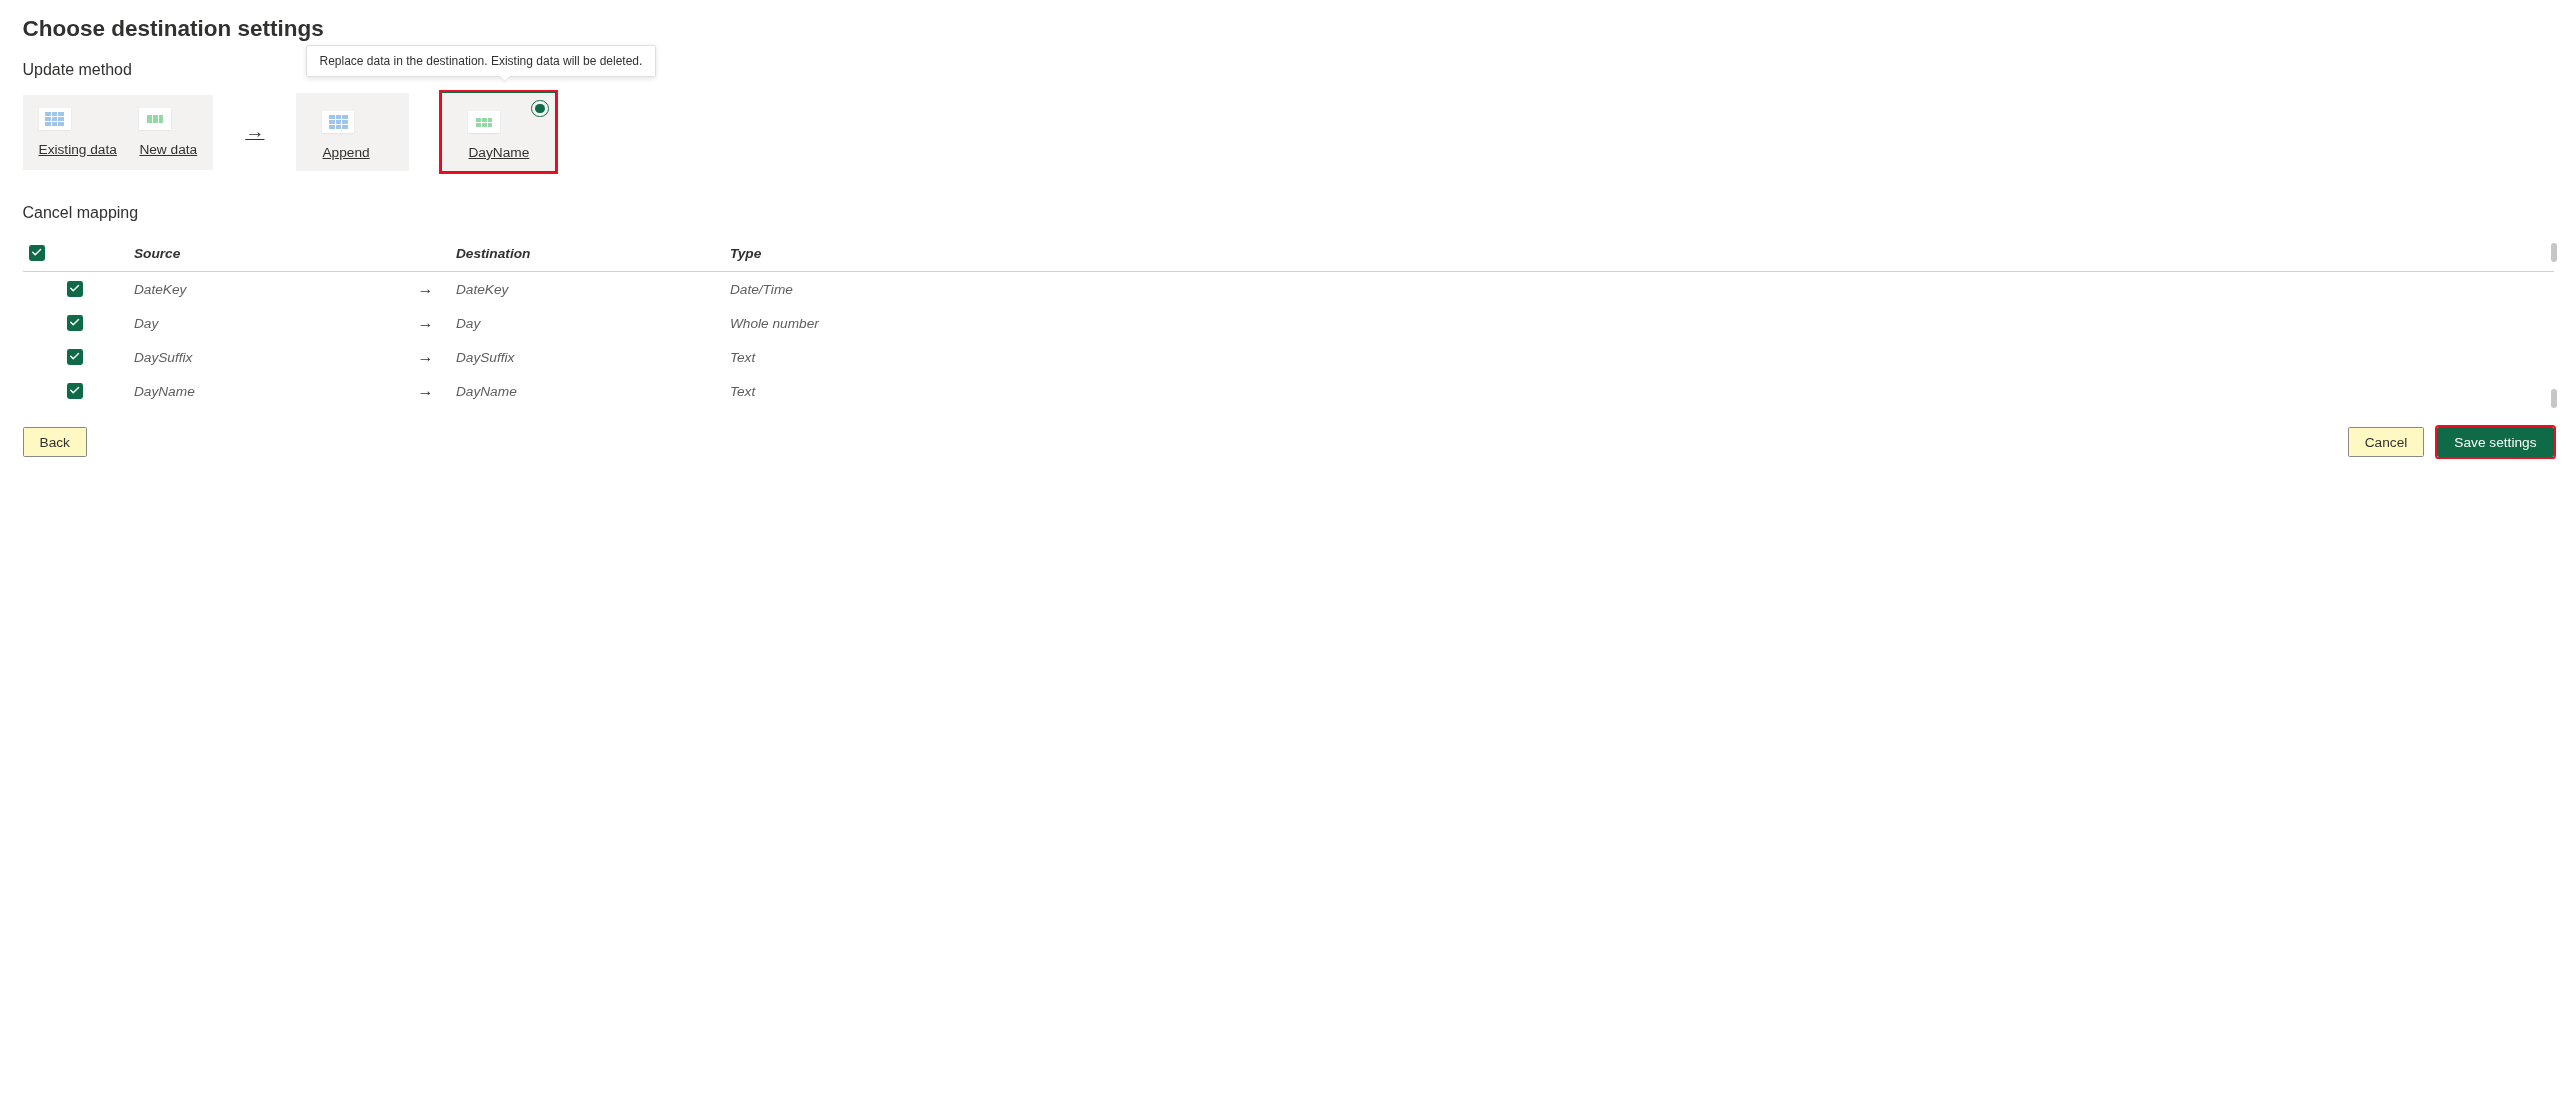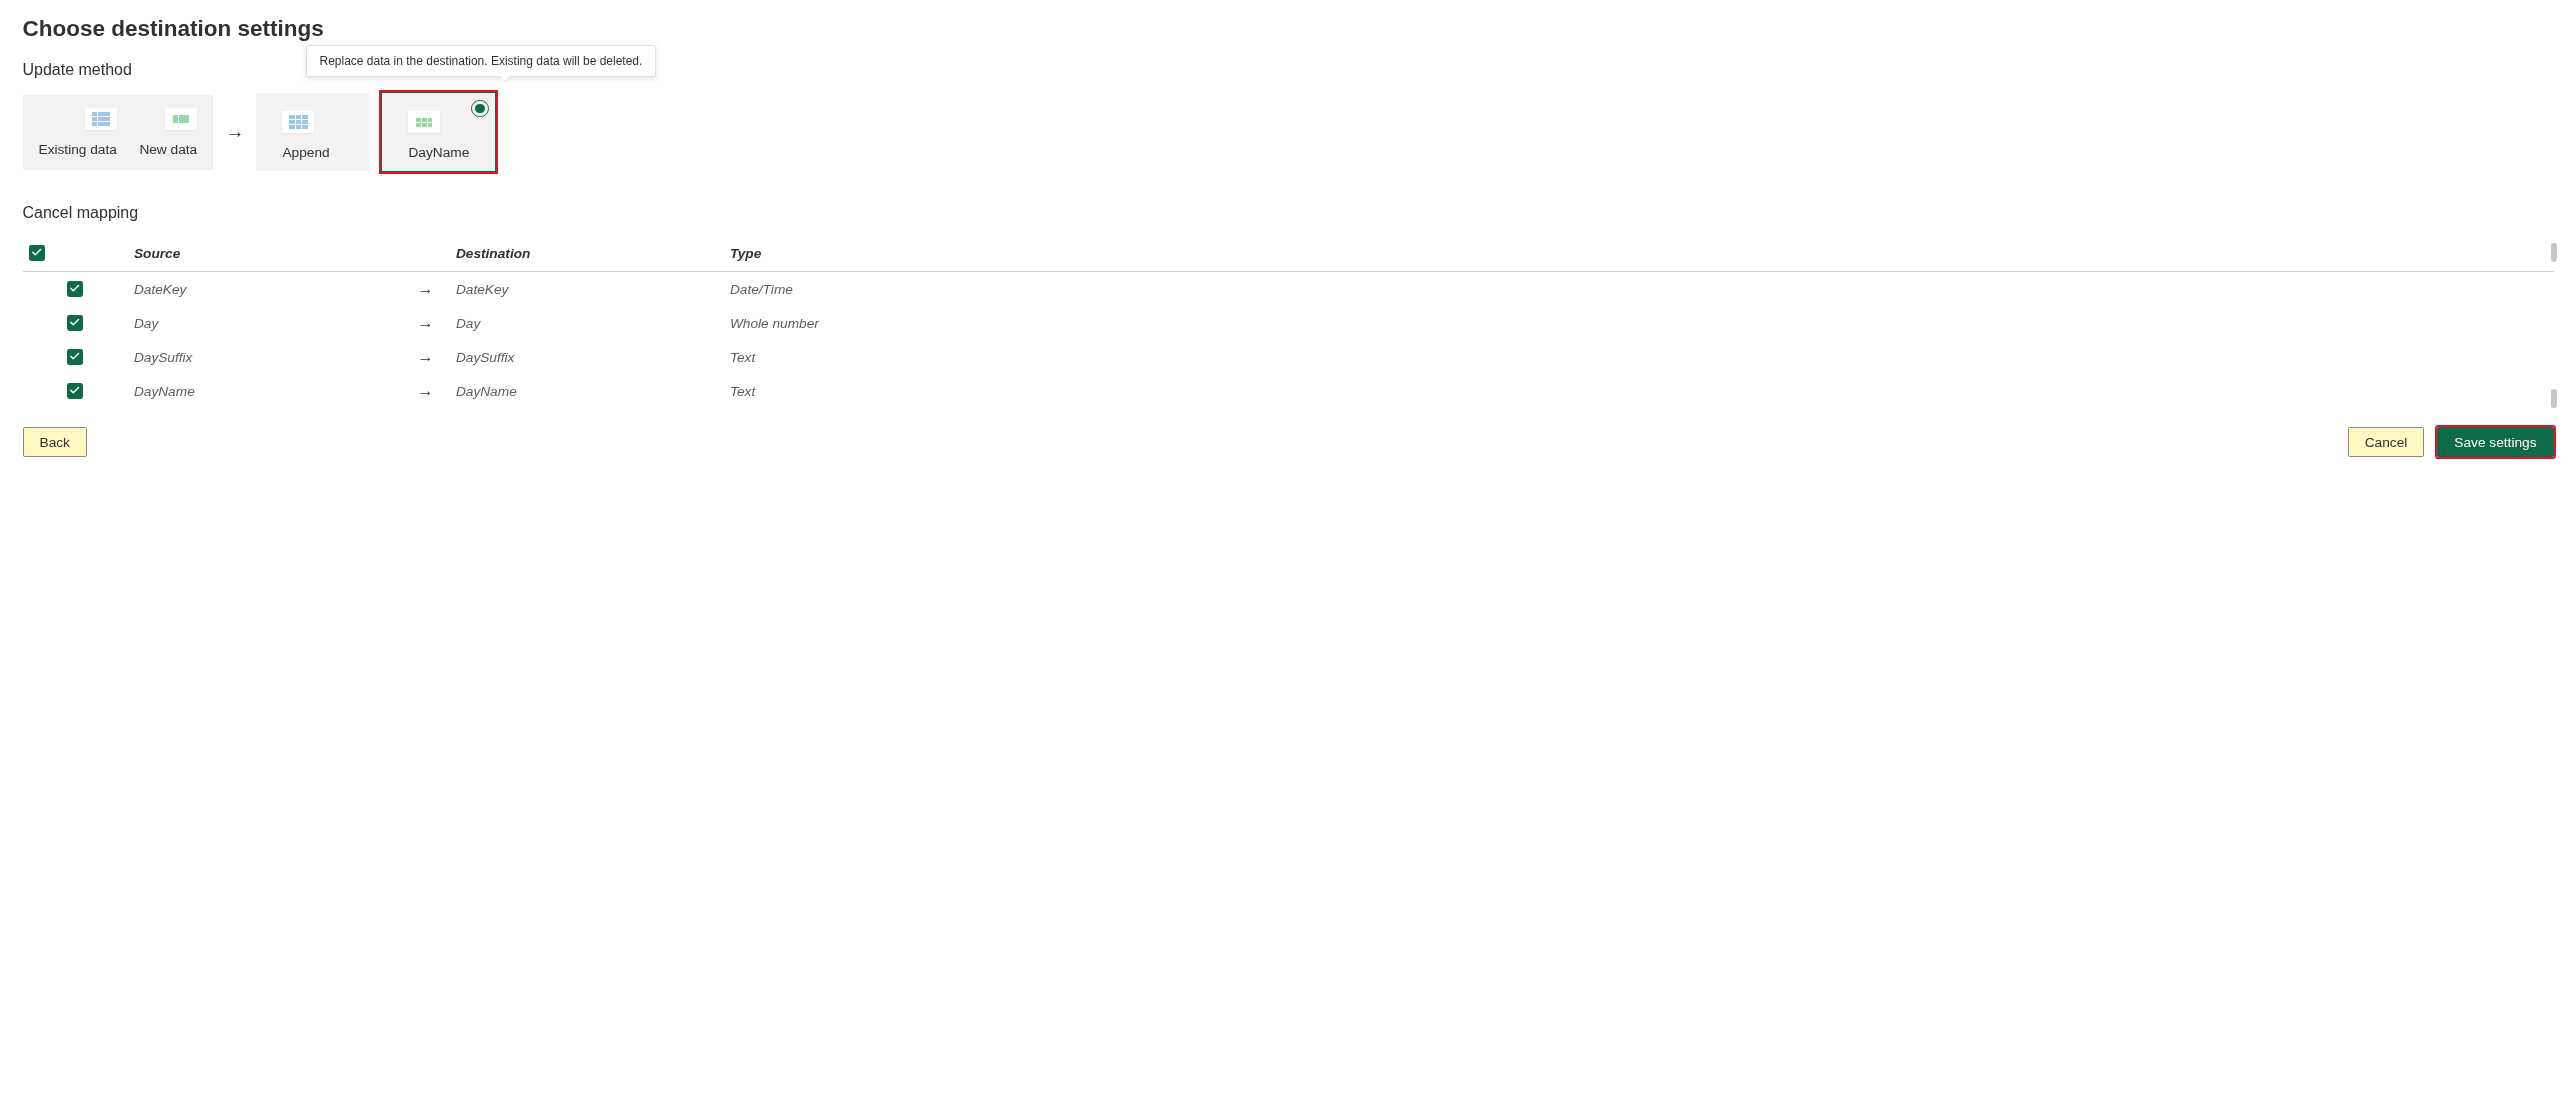--- a/index.html
+++ b/index.html
@@ -52,35 +52,36 @@
       content: '';
       position: absolute;
       top: 100%;
       left: 192px;
       border: 6.4px solid transparent;
       border-top-color: #e1dfdd;
     }
     .update-method-row {
       display: flex;
       align-items: center;
-      gap: 12px;
+      gap: 32px;
       margin-bottom: 32px;
       position: relative;
+      text-decoration: underline;
     }
     .data-card-group {
       background: #f3f2f1;
       display: flex;
       align-items: center;
       padding: 13px 16px;
       gap: 22.5px;
     }
     .data-card {
       display: flex;
       flex-direction: column;
-      align-items: flex-end;
+      align-items: flex-start;
       gap: 11.3px;
     }
     .data-card-icon-wrapper {
       width: 32px;
       height: 22.5px;
       background: #fff;
       display: flex;
       align-items: center;
       justify-content: center;
       box-shadow: 0 0.8px 1.6px rgba(0,0,0,0.1);

